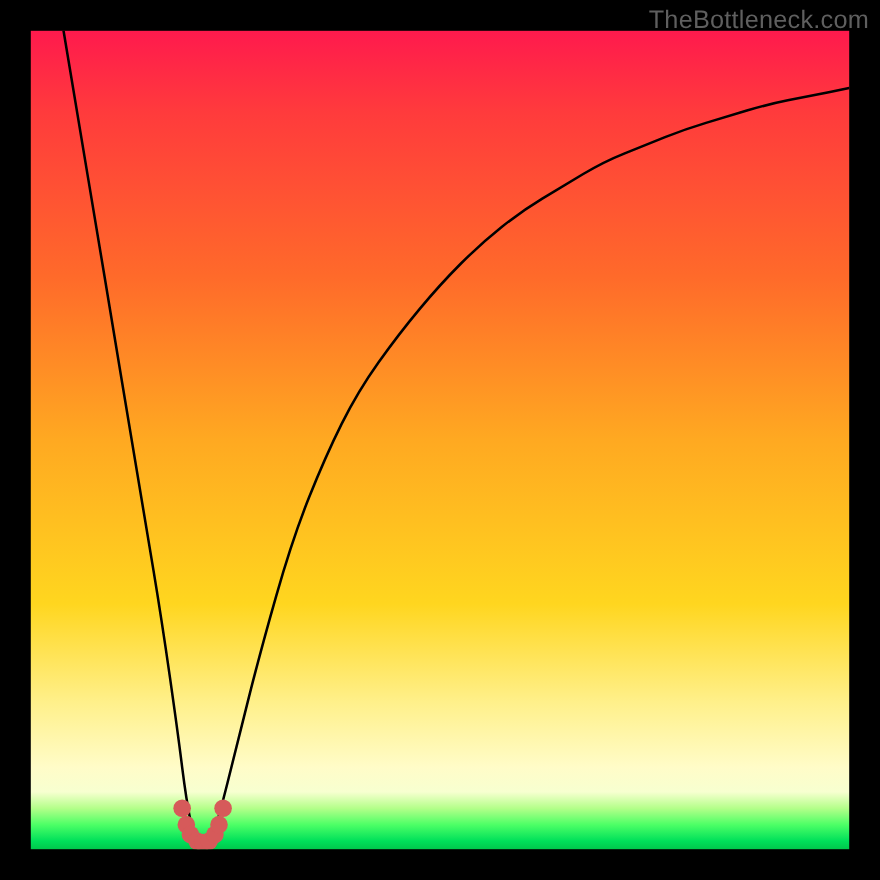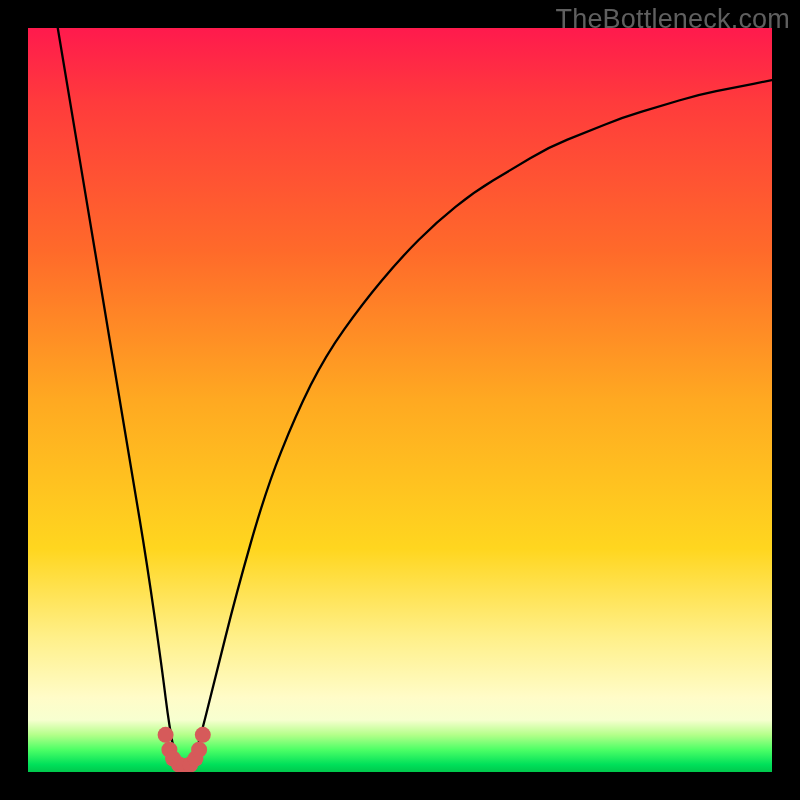--- a/index.html
+++ b/index.html
@@ -40,21 +40,21 @@
       #4dff66 97%,
       #00e05a 99%,
       #00c84c 100%
     );
   }
   .watermark {
     position: absolute;
     top: 4px;
     right: 10px;
     color: #5f5f5f;
-    font-size: 27px;
+    font-size: 23px;
     font-weight: 500;
     letter-spacing: 0.2px;
     user-select: none;
   }
   svg.curve {
     position: absolute;
     top: 0;
     left: 0;
     width: 744px;
     height: 744px;

